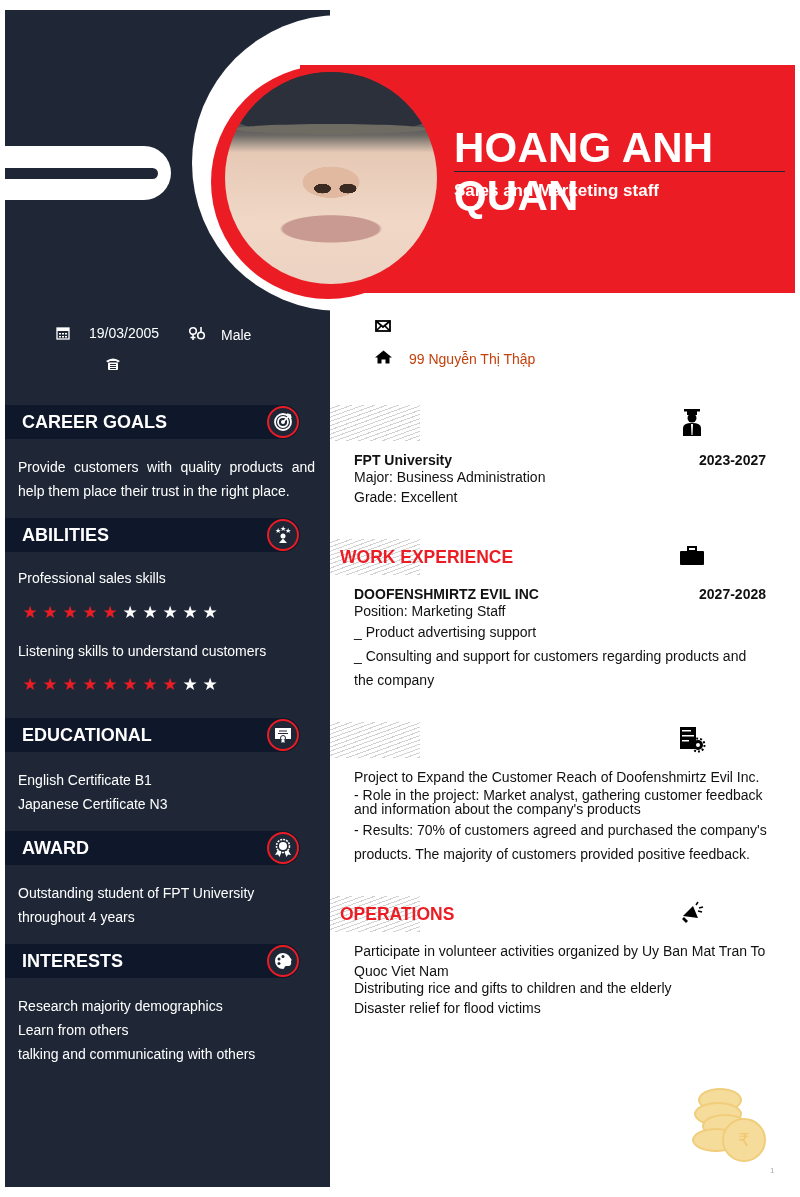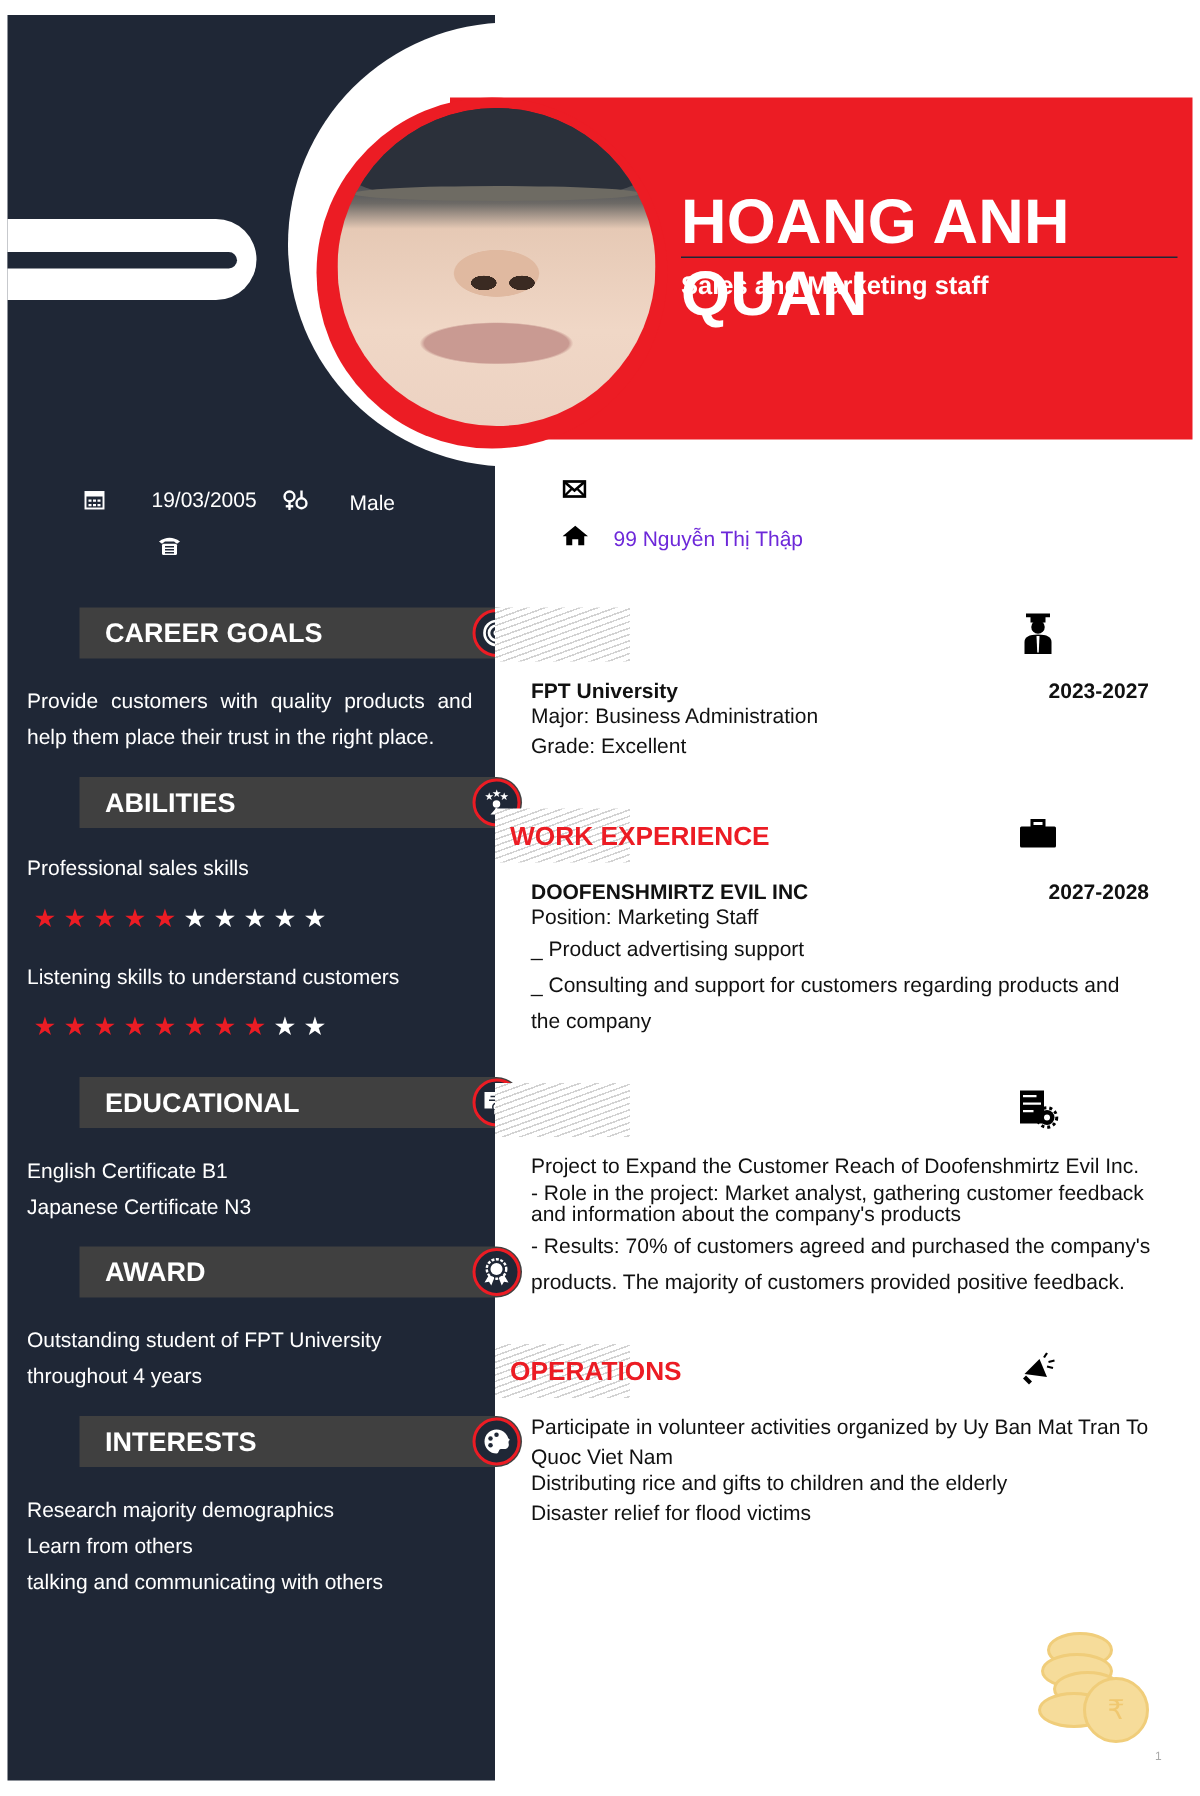--- a/index.html
+++ b/index.html
@@ -21,24 +21,24 @@
   .photo::before { content: ""; position: absolute; left: 0; top: 0; width: 212px; height: 60px; background: #2b303a; border-radius: 50% 50% 30% 30% / 60% 60% 40% 40%; }
   .photo::after { content: ""; position: absolute; left: 10px; top: 52px; width: 192px; height: 10px; background: #6e6b63; border-radius: 50%; }
 
   .pill-white { position: absolute; left: 5px; top: 146px; width: 166px; height: 54px; background: #fff; border-radius: 0 27px 27px 0; }
   .pill-dark { position: absolute; left: 5px; top: 168px; width: 153px; height: 11px; background: #1f2736; border-radius: 0 6px 6px 0; }
 
   .name { position: absolute; left: 454px; top: 124px; font-size: 42px; font-weight: bold; color: #fff; letter-spacing: 0.2px; }
   .name-line { position: absolute; left: 454px; top: 171px; width: 331px; height: 1px; background: #1f2736; }
   .role { position: absolute; left: 454px; top: 181px; font-size: 17px; font-weight: bold; color: #fff; }
 
-  .info { position: absolute; font-size: 14px; color: #fff; display: flex; align-items: center; gap: 12px; }
-  .rinfo { position: absolute; font-size: 14px; color: #6d28d9; display: flex; align-items: center; }
-
-  .sec-bar { position: absolute; left: 5px; width: 295px; height: 34px; background: #404040; border-radius: 0 17px 17px 0; margin-left: 48px; }
+  .info { position: absolute; font-size: 14px; color: #fff; display: flex; align-items: center; gap: 0; }
+  .rinfo { position: absolute; font-size: 14px; color: #c2410c; display: flex; align-items: center; }
+
+  .sec-bar { position: absolute; left: 5px; width: 295px; height: 34px; background: #0f172a; border-radius: 0 17px 17px 0; }
   .sec-bar .title { position: absolute; left: 17px; top: 7px; font-size: 18px; font-weight: bold; color: #fff; }
   .sec-bar .badge { position: absolute; right: 1px; top: 1px; width: 32px; height: 32px; border-radius: 50%; background: #1f2736; border: 2px solid #ec1c24; display: flex; align-items: center; justify-content: center; color: #fff; font-size: 15px; }
 
   .side-text { position: absolute; left: 18px; font-size: 14px; color: #fff; line-height: 24px; }
   .justify { width: 297px; text-align: justify; text-align-last: left; }
 
   .stars { position: absolute; left: 21px; display: flex; gap: 2px; font-size: 17px; line-height: 18px; }
   .star { width: 18px; text-align: center; }
   .star.on { color: #ec1c24; }
   .star.off { color: #ffffff; }

